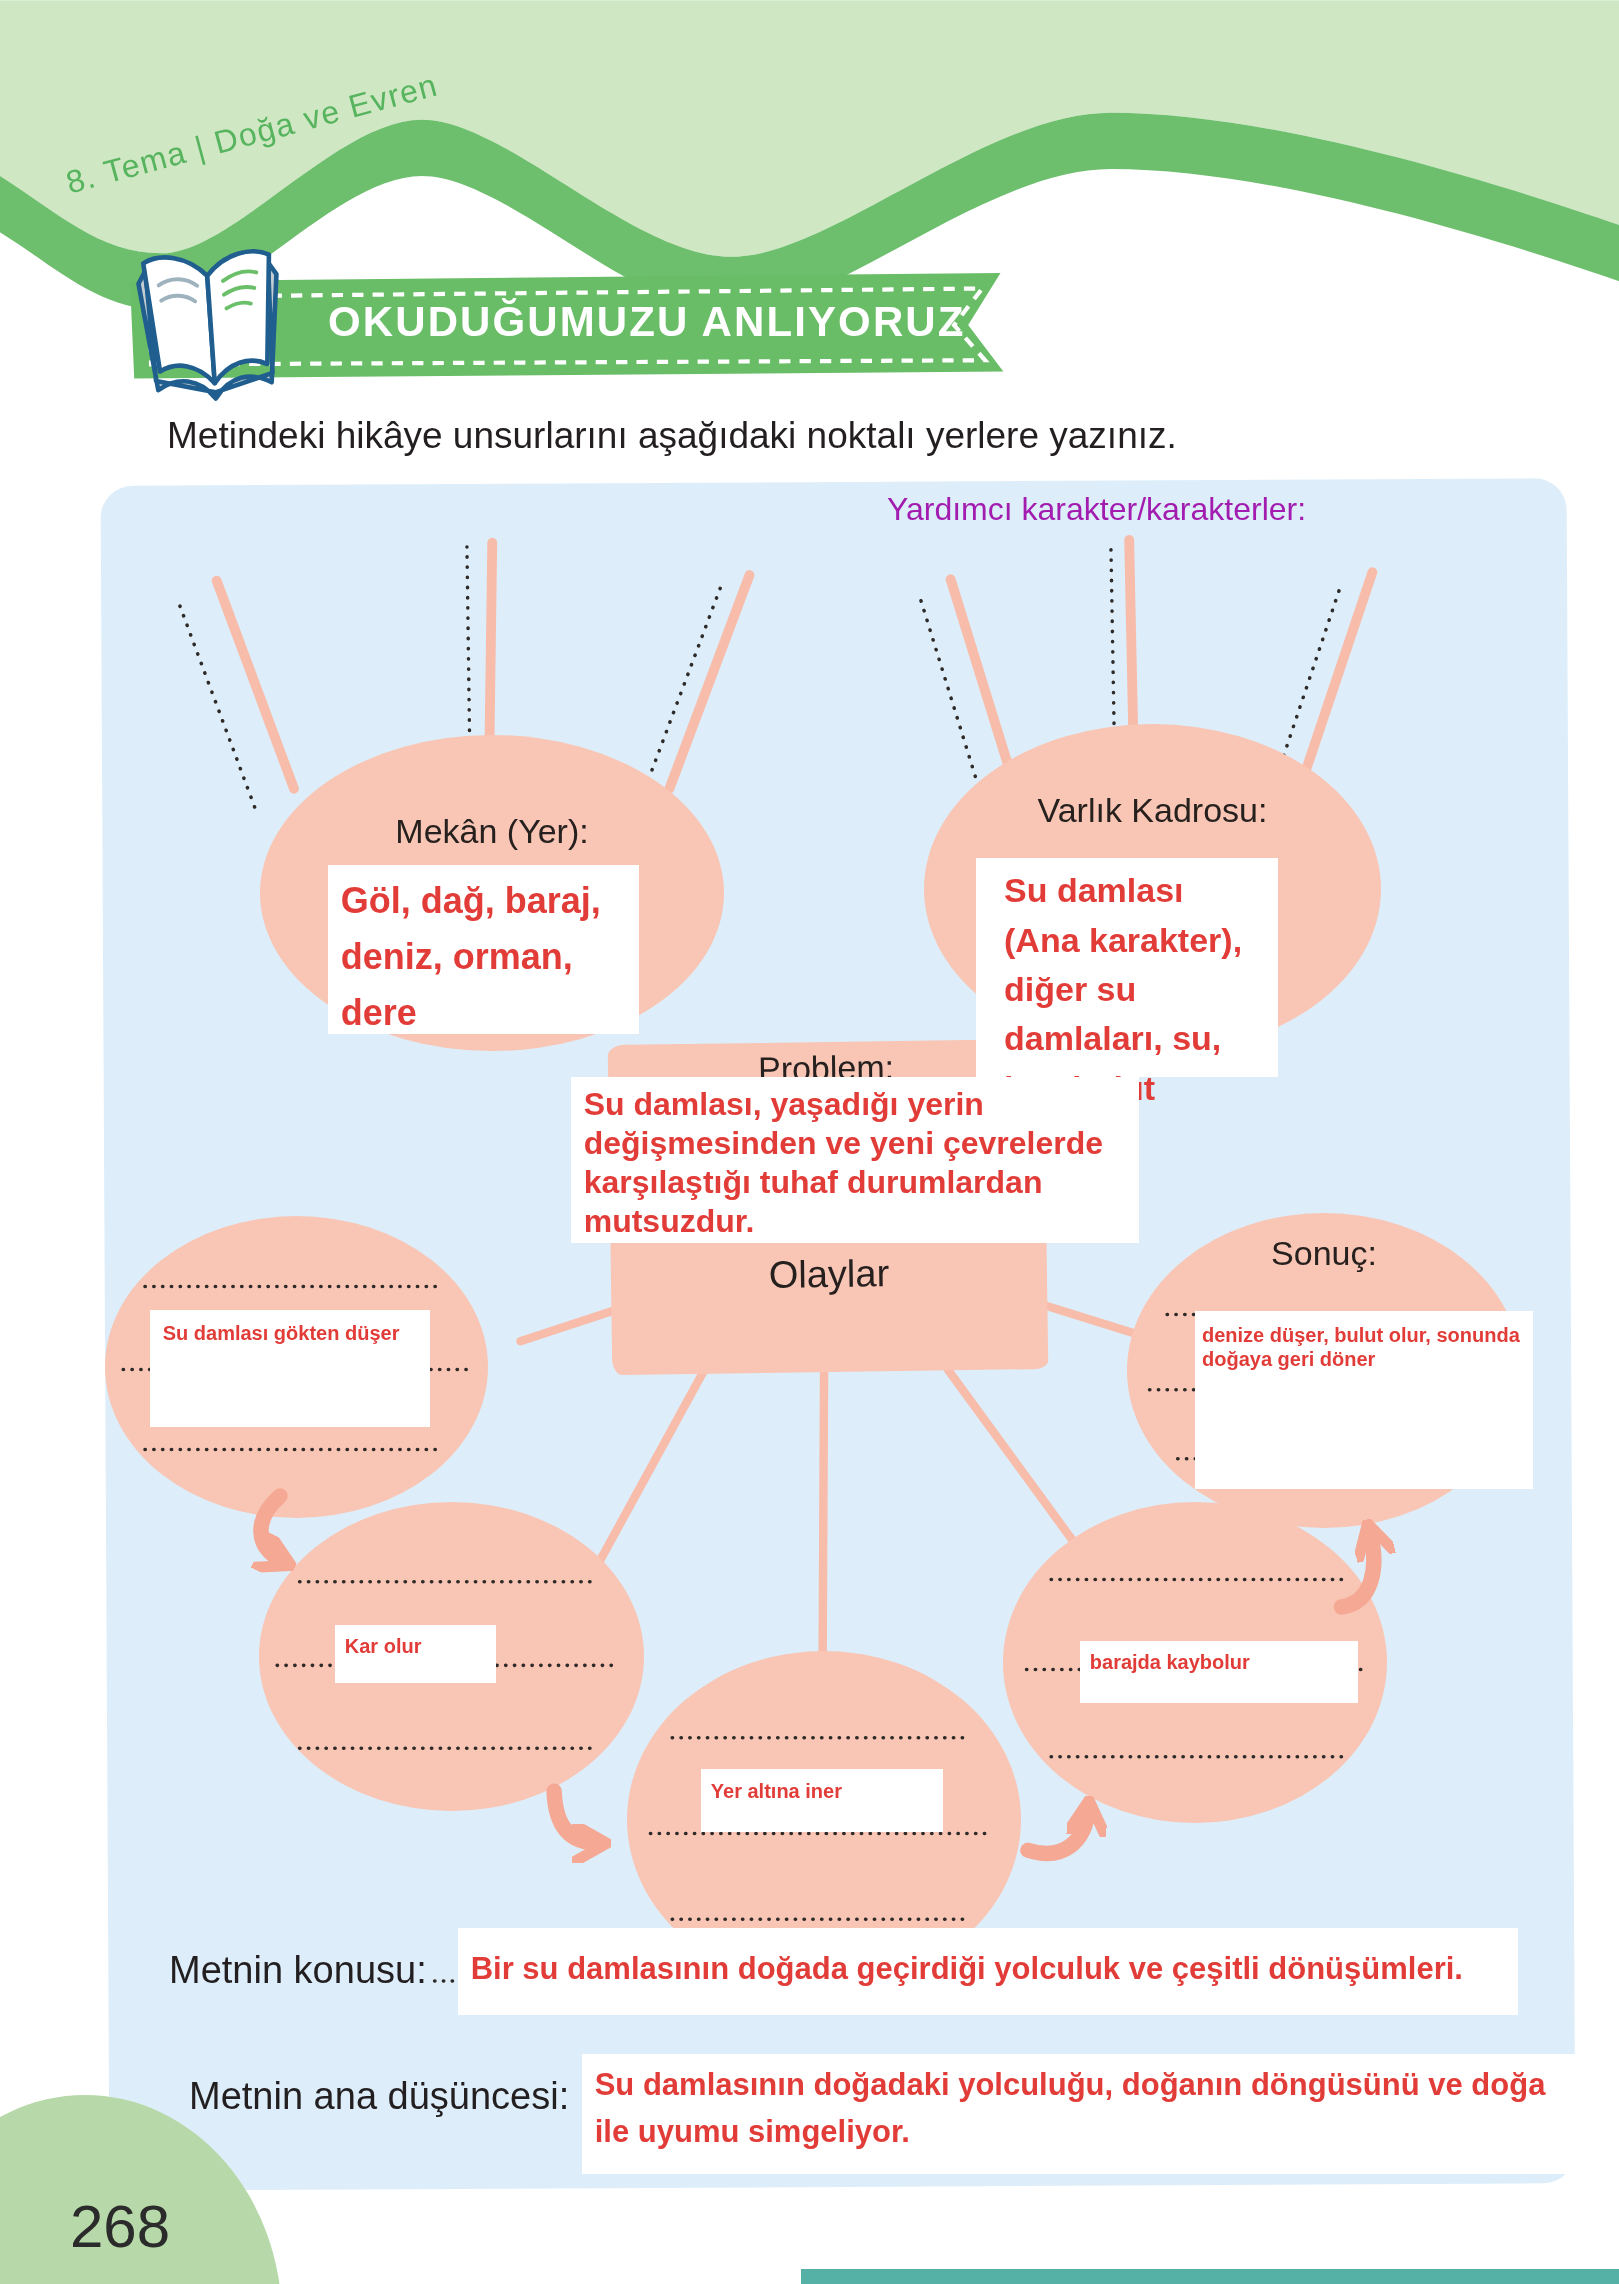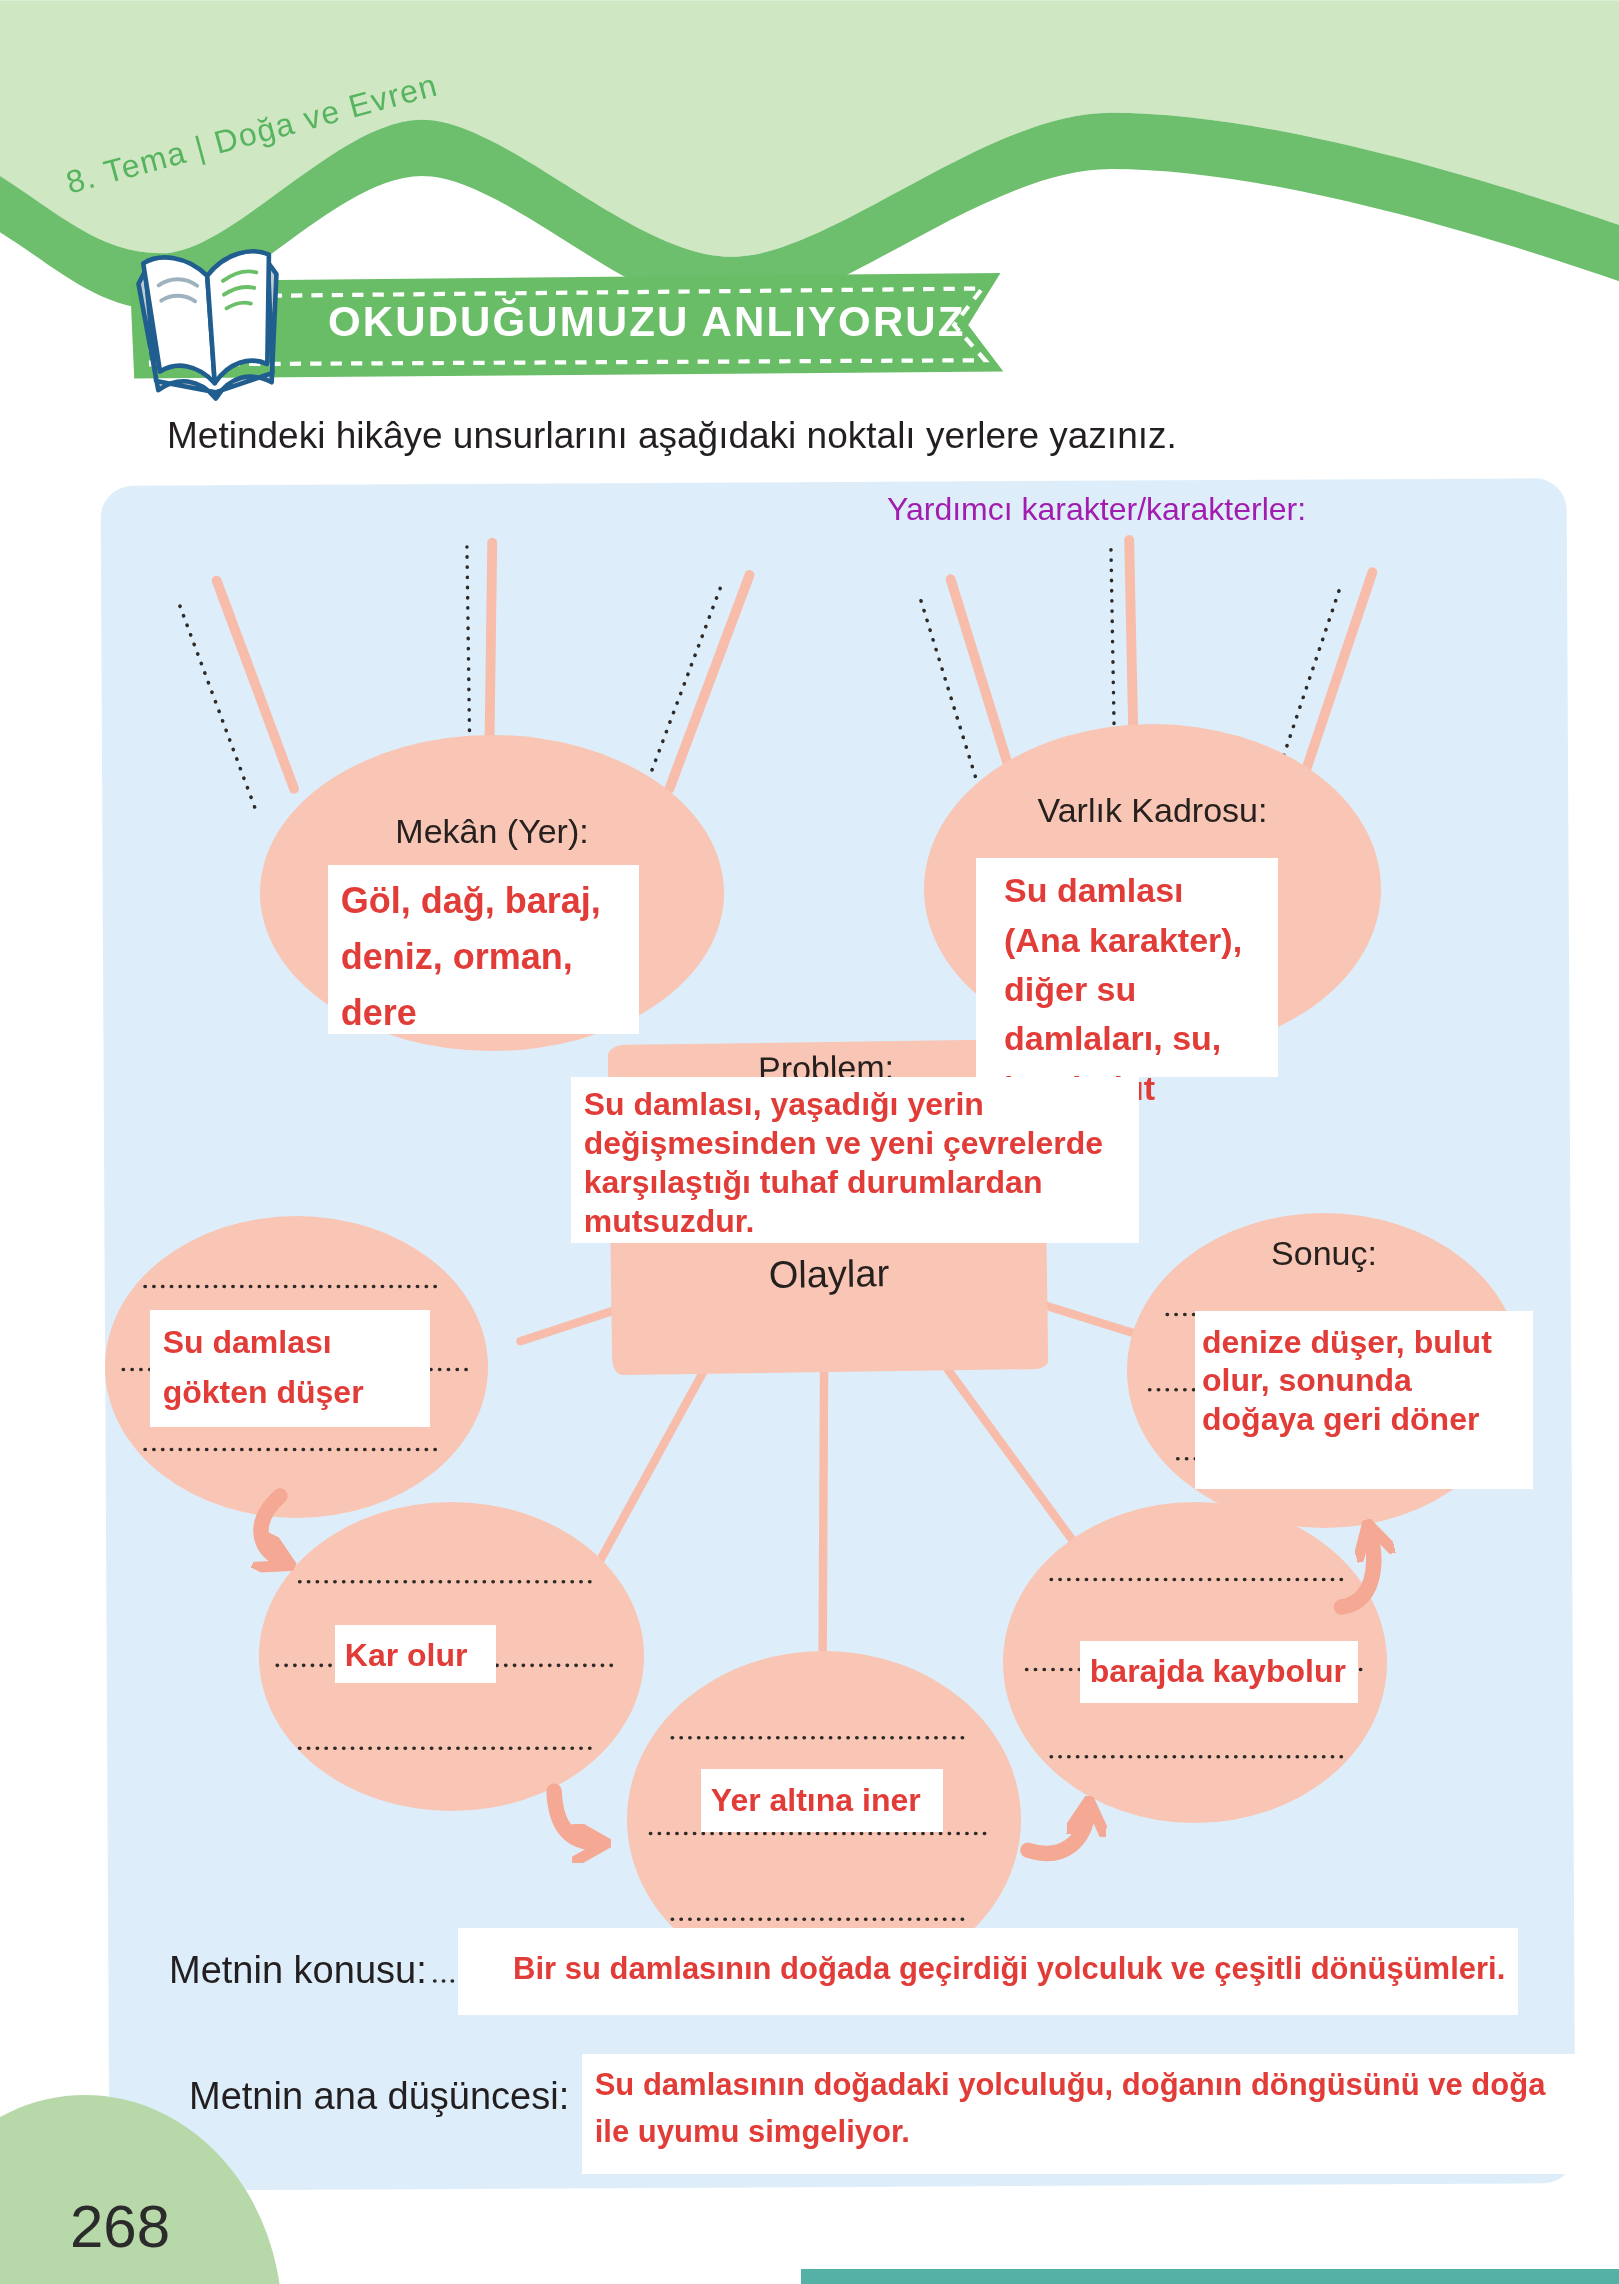--- a/index.html
+++ b/index.html
@@ -33,35 +33,35 @@
   .node-label{position:absolute;left:0;width:100%;text-align:center;color:#26211f;font-size:34px;}
   #problem-rect{
     position:absolute;left:610px;top:1042px;width:436px;height:330px;background:#f9c5b4;
     border-radius:17px 7px 14px 9.8px / 11.2px 15.5px 8.4px 17px;transform:rotate(-0.8deg);z-index:3;
   }
   #problem-label{position:absolute;left:0;top:7px;width:100%;text-align:center;font-size:34px;color:#26211f;}
   #olaylar-label{position:absolute;left:0;top:211px;width:100%;text-align:center;font-size:38px;color:#26211f;}
   
   .answer-box{
     position:absolute;background:#ffffff;color:#e23c38;font-weight:bold;
-    font-size:32px;line-height:1.5;padding:8.4px 12.7px;box-sizing:border-box;z-index:5;
+    font-size:20px;line-height:1.5;padding:8.4px 12.7px;box-sizing:border-box;z-index:5;
   }
   #box-mekan{left:328px;top:865px;width:311px;height:169px;font-size:36px;line-height:1.55;}
   #box-varlik{left:976px;top:858px;width:302px;height:219px;font-size:34px;line-height:1.45;padding-left:28px;}
   #box-problem{left:571px;top:1077px;width:568px;height:166px;font-size:32px;line-height:1.22;}
   #box-event1{left:150px;top:1310px;width:280px;height:117px;line-height:1.55;}
   #box-kar{left:335px;top:1625px;width:161px;height:58px;padding:5.6px 9.8px;}
   #box-yer{left:701px;top:1769px;width:242px;height:63px;padding:7px 9.8px;}
   #box-baraj{left:1080px;top:1641px;width:278px;height:62px;padding:5.6px 9.8px;}
   #box-sonuc{left:1195px;top:1311px;width:338px;height:178px;line-height:1.2;padding:12px 7px;}
   
   .footer-label{position:absolute;font-size:38px;color:#231f20;z-index:6;white-space:nowrap;}
   #konu-label{left:169px;top:1949px;}
   #ana-label{left:181px;top:2075px;margin-left:8px;}
-  #box-konu{left:458px;top:1928px;width:1060px;height:87px;font-size:31px;padding-top:18.3px;text-align:right;}
+  #box-konu{left:458px;top:1928px;width:1060px;height:87px;font-size:31px;padding-top:18.3px;}
   #box-ana{left:582px;top:2054px;width:1001px;height:120px;font-size:31px;line-height:1.5;}
   
   #page-blob{left:-112px;top:2095px;width:394px;height:450px;background:#b7d9a9;border-radius:50%;z-index:2;}
   #page-number{left:70px;top:2192px;font-size:60px;color:#2b2b2b;z-index:3;}
   #bottom-strip{left:801px;top:2269px;width:818px;height:14.8px;background:#55b1a6;z-index:2;}
 </style>
 </head>
 <body>
 
 <svg class="layer" width="1620" height="366" viewBox="0 0 2304 520">

